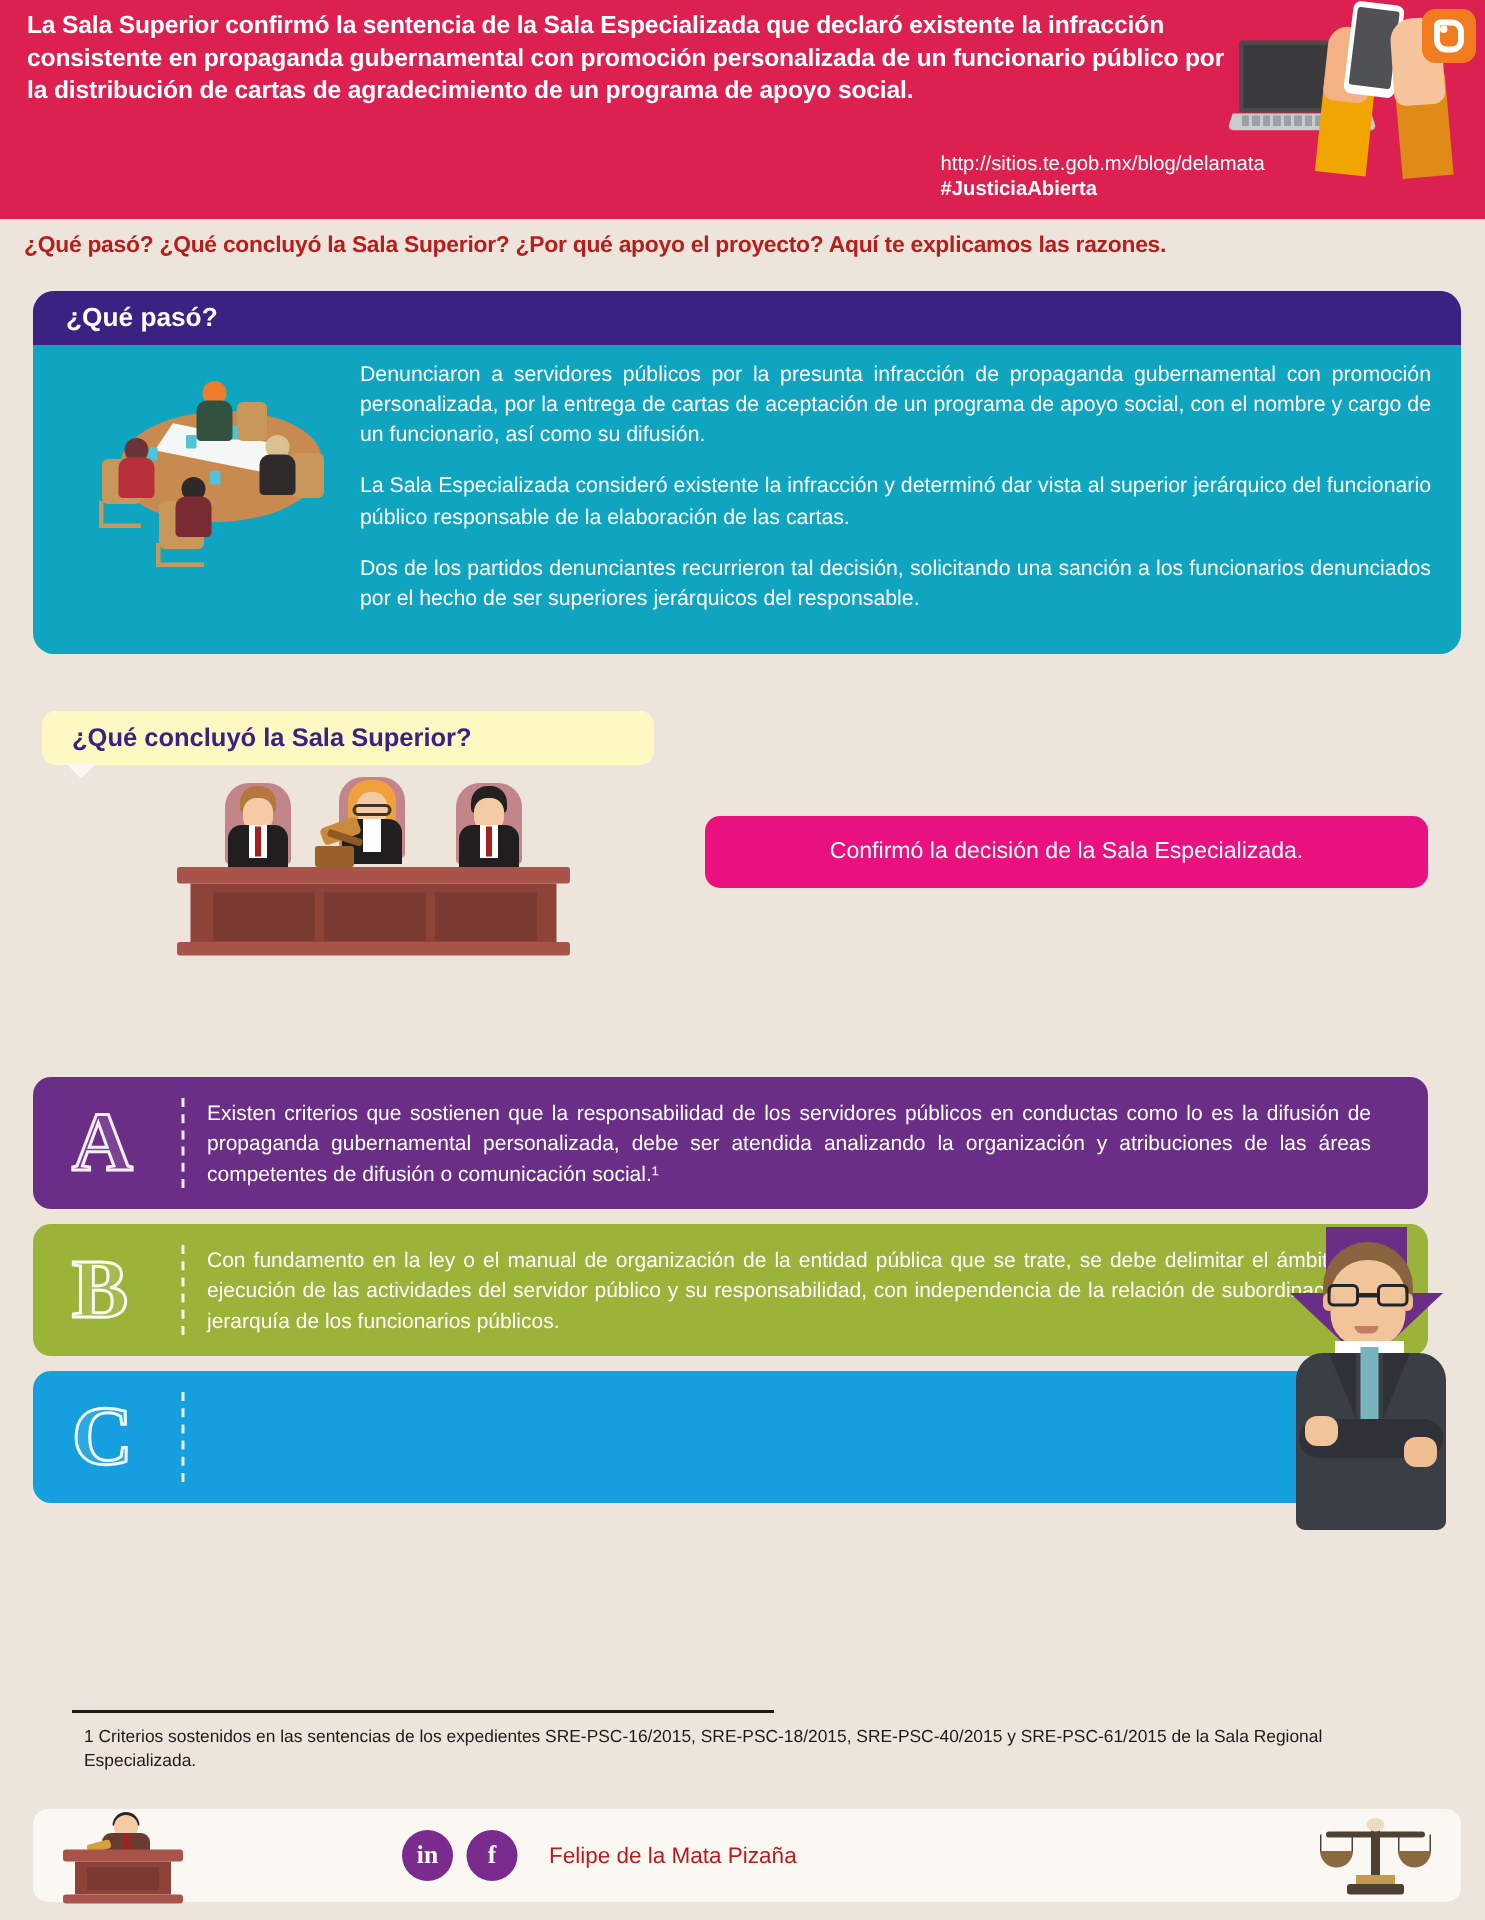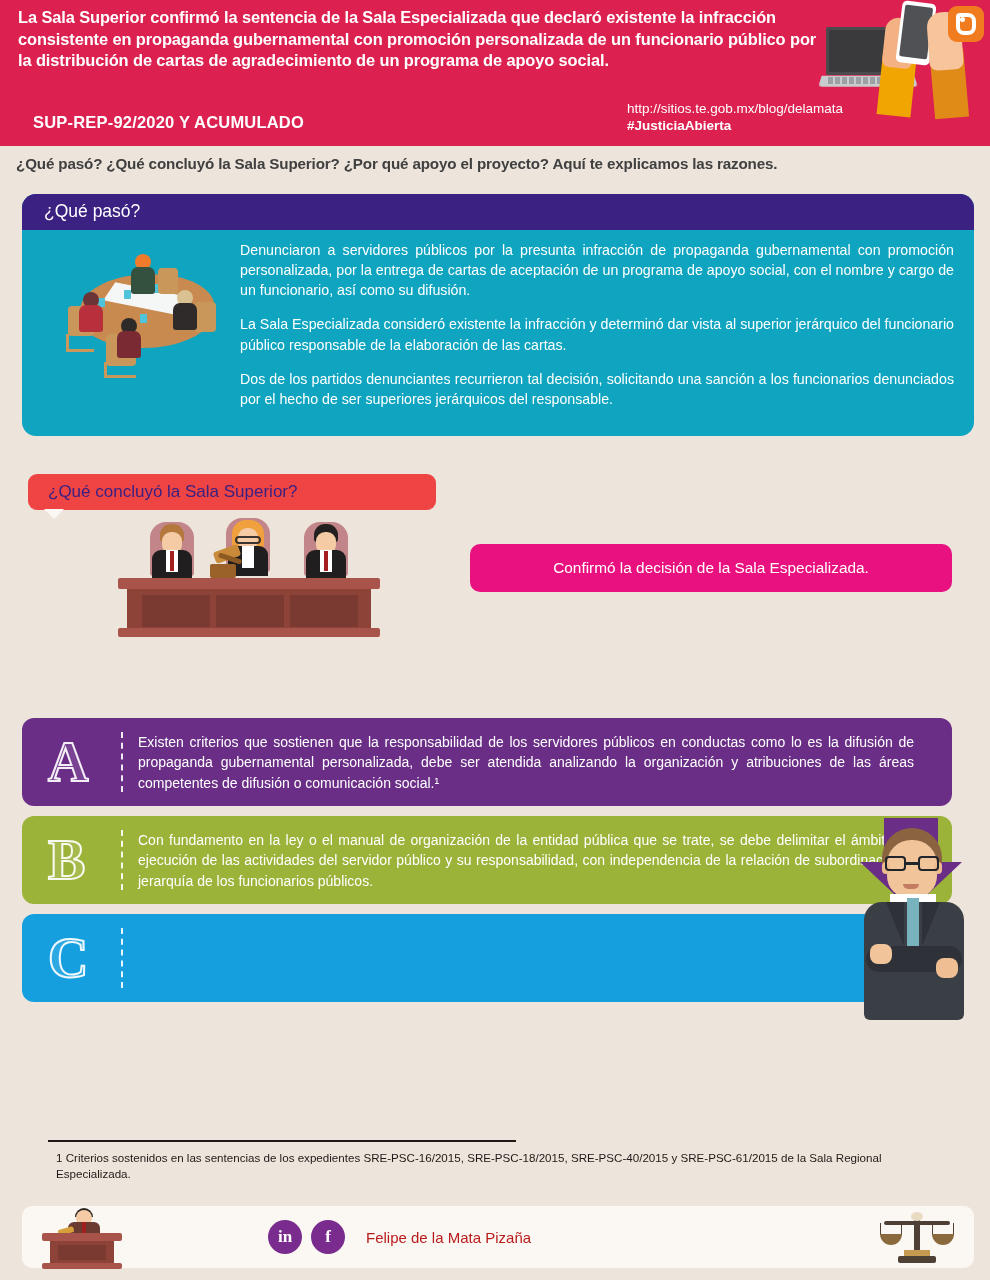--- a/index.html
+++ b/index.html
@@ -79,35 +79,35 @@
     border: 4px solid #ffffff; border-radius: 4px 8px 8px 8px; background: transparent;
   }
   .blogger-badge .bg-dot {
     position: absolute; left: 12px; top: 11px; width: 5px; height: 5px;
     background: #ffffff; border-radius: 50%;
   }
 
   
   .intro {
     position: absolute; left: 16px; top: 155px; width: 960px;
-    color: #404040; font-size: 15.2px; font-weight: bold; letter-spacing: -0.15px;
+    color: #b91c1c; font-size: 15.2px; font-weight: bold; letter-spacing: -0.15px;
   }
 
   
   .sec1 {
     position: absolute; left: 22px; top: 194px; width: 952px; height: 242px;
     border-radius: 14px; overflow: hidden; background: #0FA5C0;
   }
   .sec1-head {
     position: absolute; left: 0; top: 0; width: 952px; height: 36px;
     background: #3B2181;
   }
   .sec1-head span {
     position: absolute; left: 22px; top: 7px;
-    color: #ffffff; font-size: 17.5px; font-weight: normal;
+    color: #ffffff; font-size: 17.5px; font-weight: bold;
   }
   .sec1-body {
     position: absolute; left: 218px; top: 46px; width: 714px;
     color: #ffffff; font-size: 14.2px; line-height: 1.42;
   }
   .sec1-body p { margin-bottom: 14px; text-align: justify; }
   .sec1-body p:last-child { margin-bottom: 0; }
 
   
   .meeting { position: absolute; left: 32px; top: 52px; width: 180px; height: 130px; }
@@ -122,22 +122,22 @@
   }
   .mt-cup { position: absolute; width: 7px; height: 9px; background: #4FC3D9; border-radius: 1px; }
   .mt-person { position: absolute; width: 26px; height: 40px; }
   .mt-head { position: absolute; left: 5px; top: 0; width: 16px; height: 16px; border-radius: 50%; }
   .mt-body { position: absolute; left: 1px; top: 13px; width: 24px; height: 27px; border-radius: 7px 7px 3px 3px; }
   .mt-chair { position: absolute; width: 30px; height: 34px; background: #C99759; border-radius: 4px; }
   .mt-chair-leg { position: absolute; width: 30px; height: 16px; border-left: 3px solid #C99759; border-bottom: 3px solid #C99759; }
 
   
   .bubble {
-    position: absolute; background: #ef4444; border-radius: 9px;
-    color: #3B2181; font-size: 17px; font-weight: normal;
+    position: absolute; background: #fef9c3; border-radius: 9px;
+    color: #3B2181; font-size: 17px; font-weight: bold;
     display: flex; align-items: center; padding: 0 20px;
   }
   .bubble::after {
     content: ""; position: absolute; left: 16px; bottom: -9px;
     border-left: 10px solid transparent; border-right: 10px solid transparent;
     border-top: 10px solid #FBF8F4;
   }
   #bubble-concluyo { left: 28px; top: 474px; width: 408px; height: 36px; }
   #bubble-porque   { left: 28px; top: 666px; width: 442px; height: 36px; }
 
@@ -272,21 +272,20 @@
   .sc-base { position: absolute; left: 22px; top: 46px; width: 38px; height: 7px; background: #4F4036; border-radius: 2px; }
   .sc-base2 { position: absolute; left: 28px; top: 40px; width: 26px; height: 7px; background: #C79A52; }
 </style>
 </head>
 <body>
 
 <div class="page">
 
   <div class="header">
     <div class="header-title">La Sala Superior confirmó la sentencia de la Sala Especializada que declaró existente la infracción consistente en propaganda gubernamental con promoción personalizada de un funcionario público por la distribución de cartas de agradecimiento de un programa de apoyo social.</div>
-    <div class="header-case">SUP-REP-92/2020 Y ACUMULADO</div>
     <div class="header-url">http://sitios.te.gob.mx/blog/delamata</div>
     <div class="header-hash">#JusticiaAbierta</div>
 
     <div class="art-laptop">
       <div class="lt-screen"></div>
       <div class="lt-base"></div>
       <div class="lt-keys"></div>
     </div>
     <div class="art-armL"></div>
     <div class="art-armR"></div>

